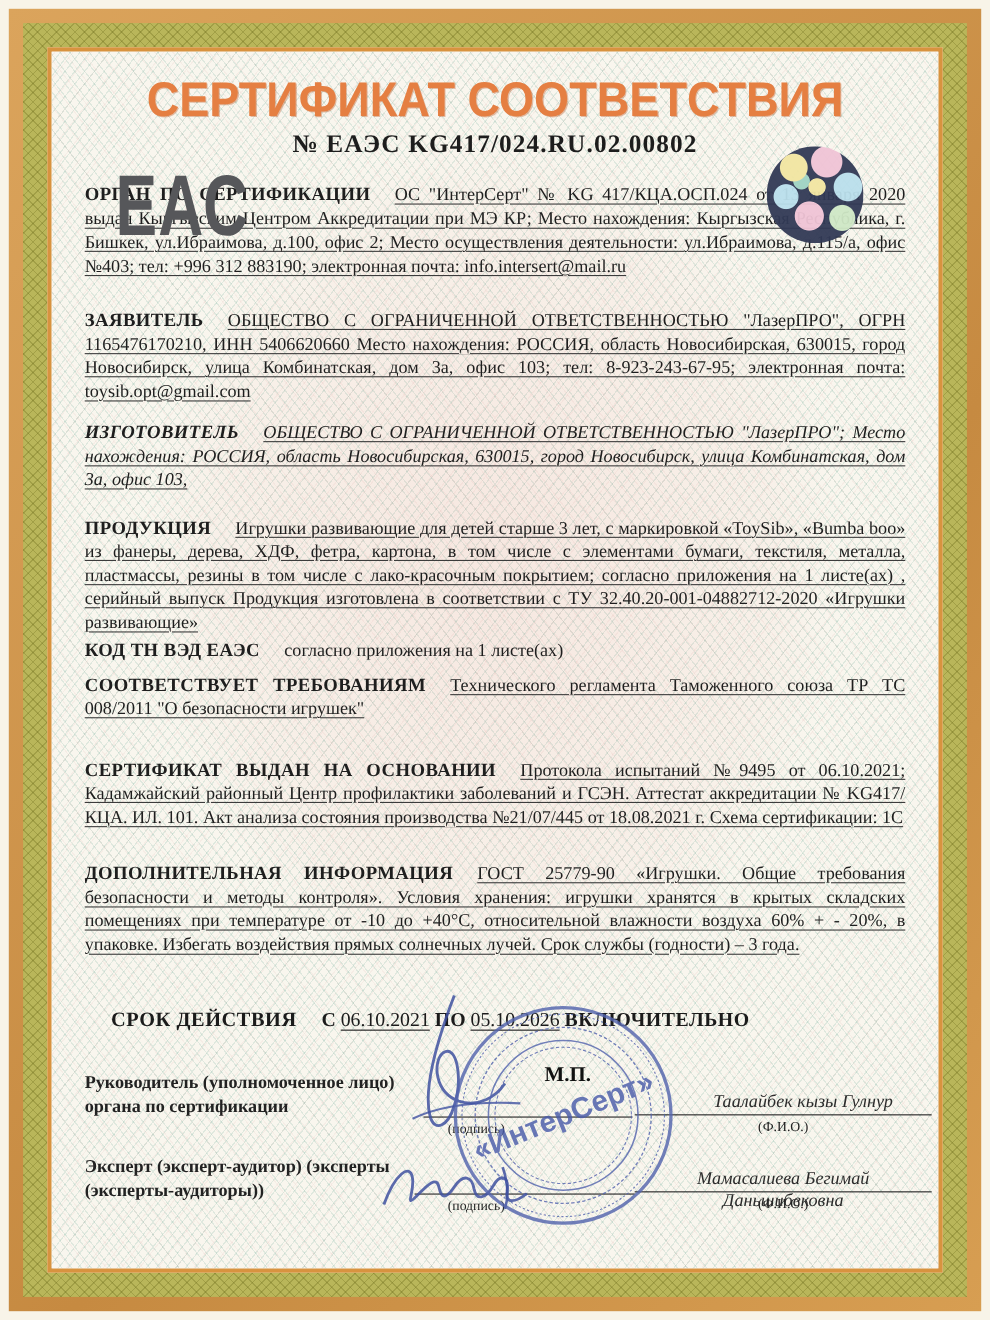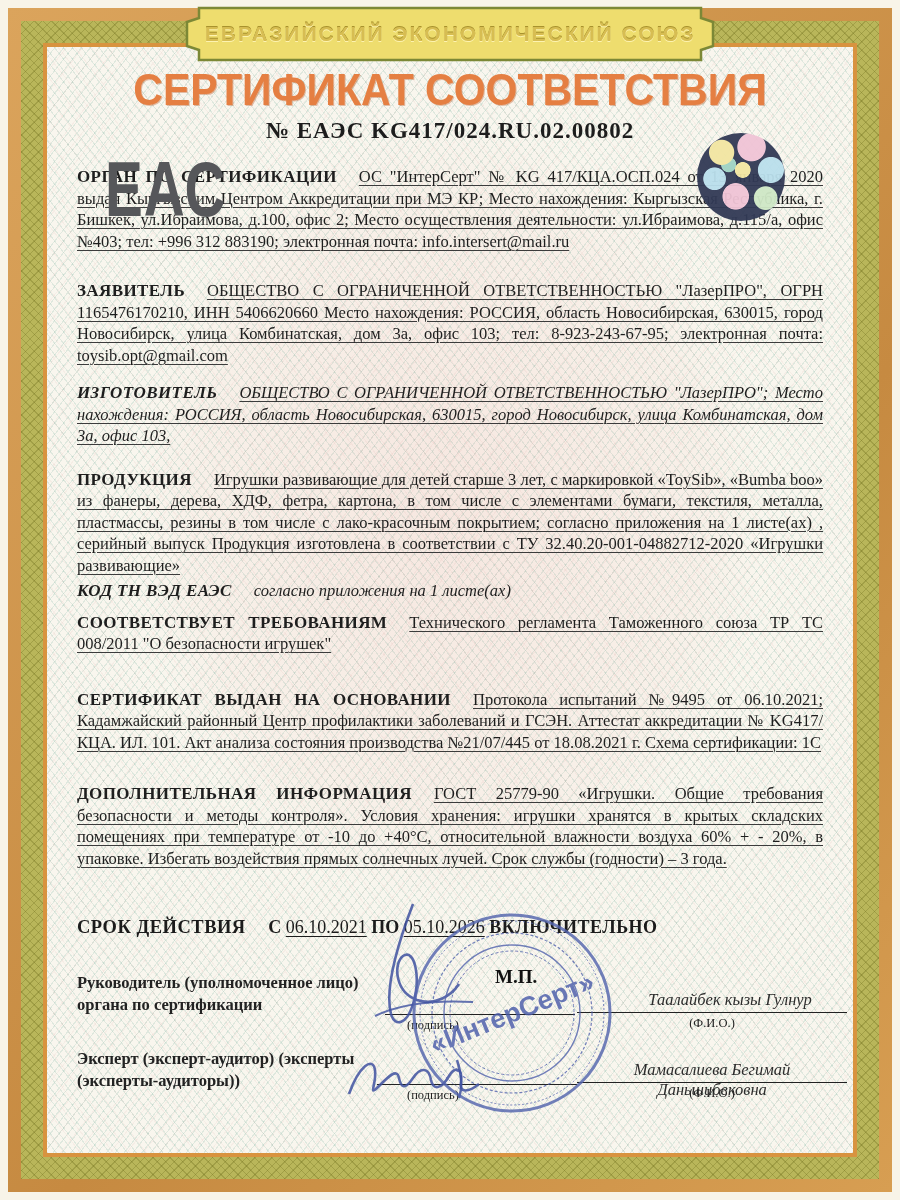--- a/index.html
+++ b/index.html
@@ -45,23 +45,23 @@
   .series-row{margin:18px 0 0;text-align:center;font-size:19px;color:#3a3a3a;}
   .series-row .gap1{display:inline-block;width:70px;}
   .series-row .gap2{display:inline-block;width:60px;}
   .series-num{font-family:"DejaVu Sans Mono",monospace;font-weight:bold;font-size:20px;letter-spacing:3px;color:#2b2b2b;}
 
   .sec{margin:0;text-align:justify;font-size:16.5px;line-height:21.5px;color:#1e1e1e;}
   .sec-label{font-weight:bold;font-size:17px;letter-spacing:.4px;padding-right:22px;}
   .sec-text{text-decoration:underline;text-underline-offset:3px;text-decoration-thickness:1px;text-decoration-color:#3c3c3c;}
   .sec-text.nou{text-decoration:none;}
   .s0{margin-top:22px;}.s1{margin-top:28px;}.s2{margin-top:16px;font-style:italic;}.s3{margin-top:22px;}
-  .s4{margin-top:4px;font-style:italic;}.s5{margin-top:10px;}.s6{margin-top:34px;}.s7{margin-top:30px;}
+  .s4{margin-top:4px;}.s5{margin-top:10px;}.s6{margin-top:34px;}.s7{margin-top:30px;}
 
-  .validity{margin-top:48px;font-size:18px;color:#1b1b1b;}
+  .validity{margin-top:48px;font-size:18px;color:#1b1b1b;margin-left:24px;}
   .validity .v-label{font-weight:bold;font-size:18.5px;letter-spacing:.5px;padding-right:18px;}
   .validity .v-word{font-weight:bold;}
   .validity .v-date{text-decoration:underline;text-underline-offset:3px;}
   .validity .v-incl{font-weight:bold;letter-spacing:.5px;}
 
   .sigblock{position:relative;margin-top:28px;height:160px;}
   .sig-label{position:absolute;left:0;width:300px;font-weight:bold;font-size:16.5px;line-height:22px;color:#222;}
   .sig-label.r1{top:6px;}
   .sig-label.r2{top:82px;}
   .sigline{position:absolute;border-bottom:1.5px solid #222;}
@@ -170,19 +170,13 @@
               <circle cx="105" cy="105" r="62" fill="none" stroke="#5465ae" stroke-width="1" stroke-dasharray="3 2"></circle>
               <text transform="rotate(-22 105 105)" x="105" y="114" text-anchor="middle" font-family="Liberation Sans, sans-serif" font-size="27" font-weight="bold" fill="#4a5caa">«ИнтерСерт»</text>
             </svg>
           </div>
 
         </div>
       </div>
     </div>
   </div>
 
-  <div class="banner">
-    <svg viewBox="0 0 530 56" preserveAspectRatio="none">
-      <path d="M14 2 L516 2 L516 12 L528 16 L528 40 L516 44 L516 54 L14 54 L14 44 L2 40 L2 16 L14 12 Z" fill="#eedd6e" stroke="#7c8836" stroke-width="2.5"></path>
-    </svg>
-    <div class="banner-text">ЕВРАЗИЙСКИЙ ЭКОНОМИЧЕСКИЙ СОЮЗ</div>
-  </div>
 </div>
 
 </body></html>

